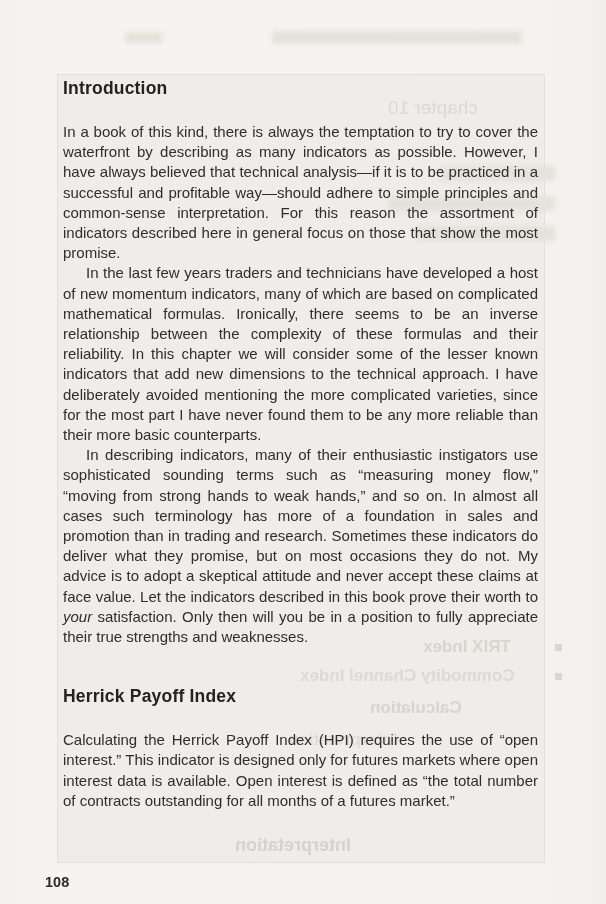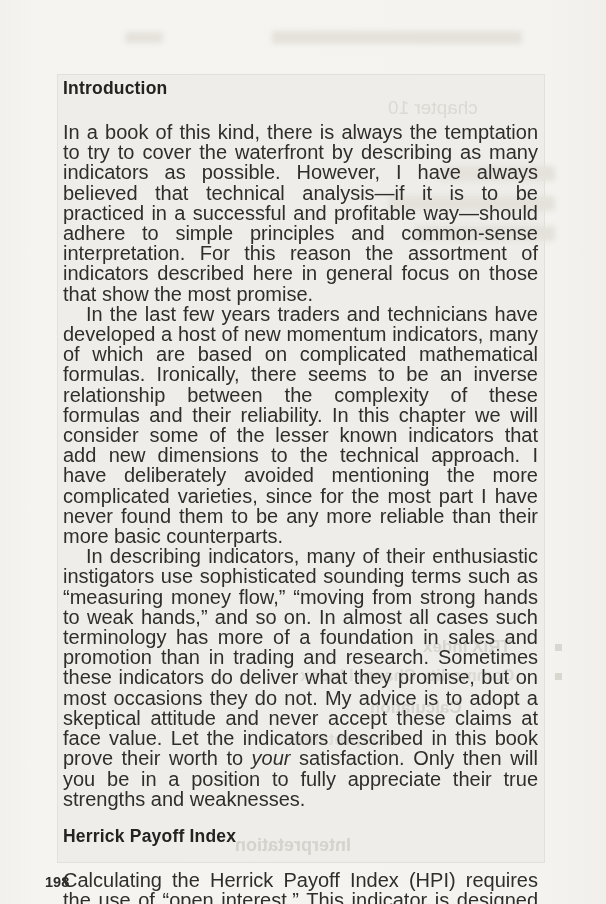--- a/index.html
+++ b/index.html
@@ -81,24 +81,24 @@
     color: #2f2e2c;
   }
   h2 {
     margin: 0;
     font-size: 17.5px;
     line-height: 21px;
     font-weight: bold;
     color: #242321;
     letter-spacing: 0.2px;
   }
-  h2.herrick { margin-top: 17px; }
+  h2.herrick { margin-top: 39px; }
   p {
     margin: 0;
-    font-size: 20px;
+    font-size: 15px;
     line-height: 20.2px;
     text-align: justify;
     color: #2f2e2c;
   }
   p.after-heading { margin-top: 23px; }
   p.indent { text-indent: 23px; }
   em { }
 
   .page-number {
     position: absolute;
@@ -145,15 +145,15 @@
     <p class="indent">In the last few years traders and technicians have developed a host of new momentum indicators, many of which are based on complicated mathematical formulas. Ironically, there seems to be an inverse relationship between the complexity of these formulas and their reliability. In this chapter we will consider some of the lesser known indicators that add new dimensions to the technical approach. I have deliberately avoided mentioning the more complicated varieties, since for the most part I have never found them to be any more reliable than their more basic counterparts.</p>
 
     <p class="indent"><span>In describing indicators, many of their enthusiastic instigators use sophisticated sounding terms such as “measuring money flow,” “moving from strong hands to weak hands,” and so on. In almost all cases such terminology has more of a foundation in sales and promotion than in trading and research. Sometimes these indicators do deliver what they promise, but on most occasions they do not. My advice is to adopt a skeptical attitude and never accept these claims at face value. Let the indicators described in this book prove their worth to </span><em>your</em><span> satisfaction. Only then will you be in a position to fully appreciate their true strengths and weaknesses.</span></p>
 
     <h2 class="herrick">Herrick Payoff Index</h2>
 
     <p class="after-heading">Calculating the Herrick Payoff Index (HPI) requires the use of “open interest.” This indicator is designed only for futures markets where open interest data is available. Open interest is defined as “the total number of contracts outstanding for all months of a futures market.”</p>
 
   </div>
 
-  <div class="page-number">198</div>
+  <div class="page-number">108</div>
 
 </div>
 
 </body></html>

